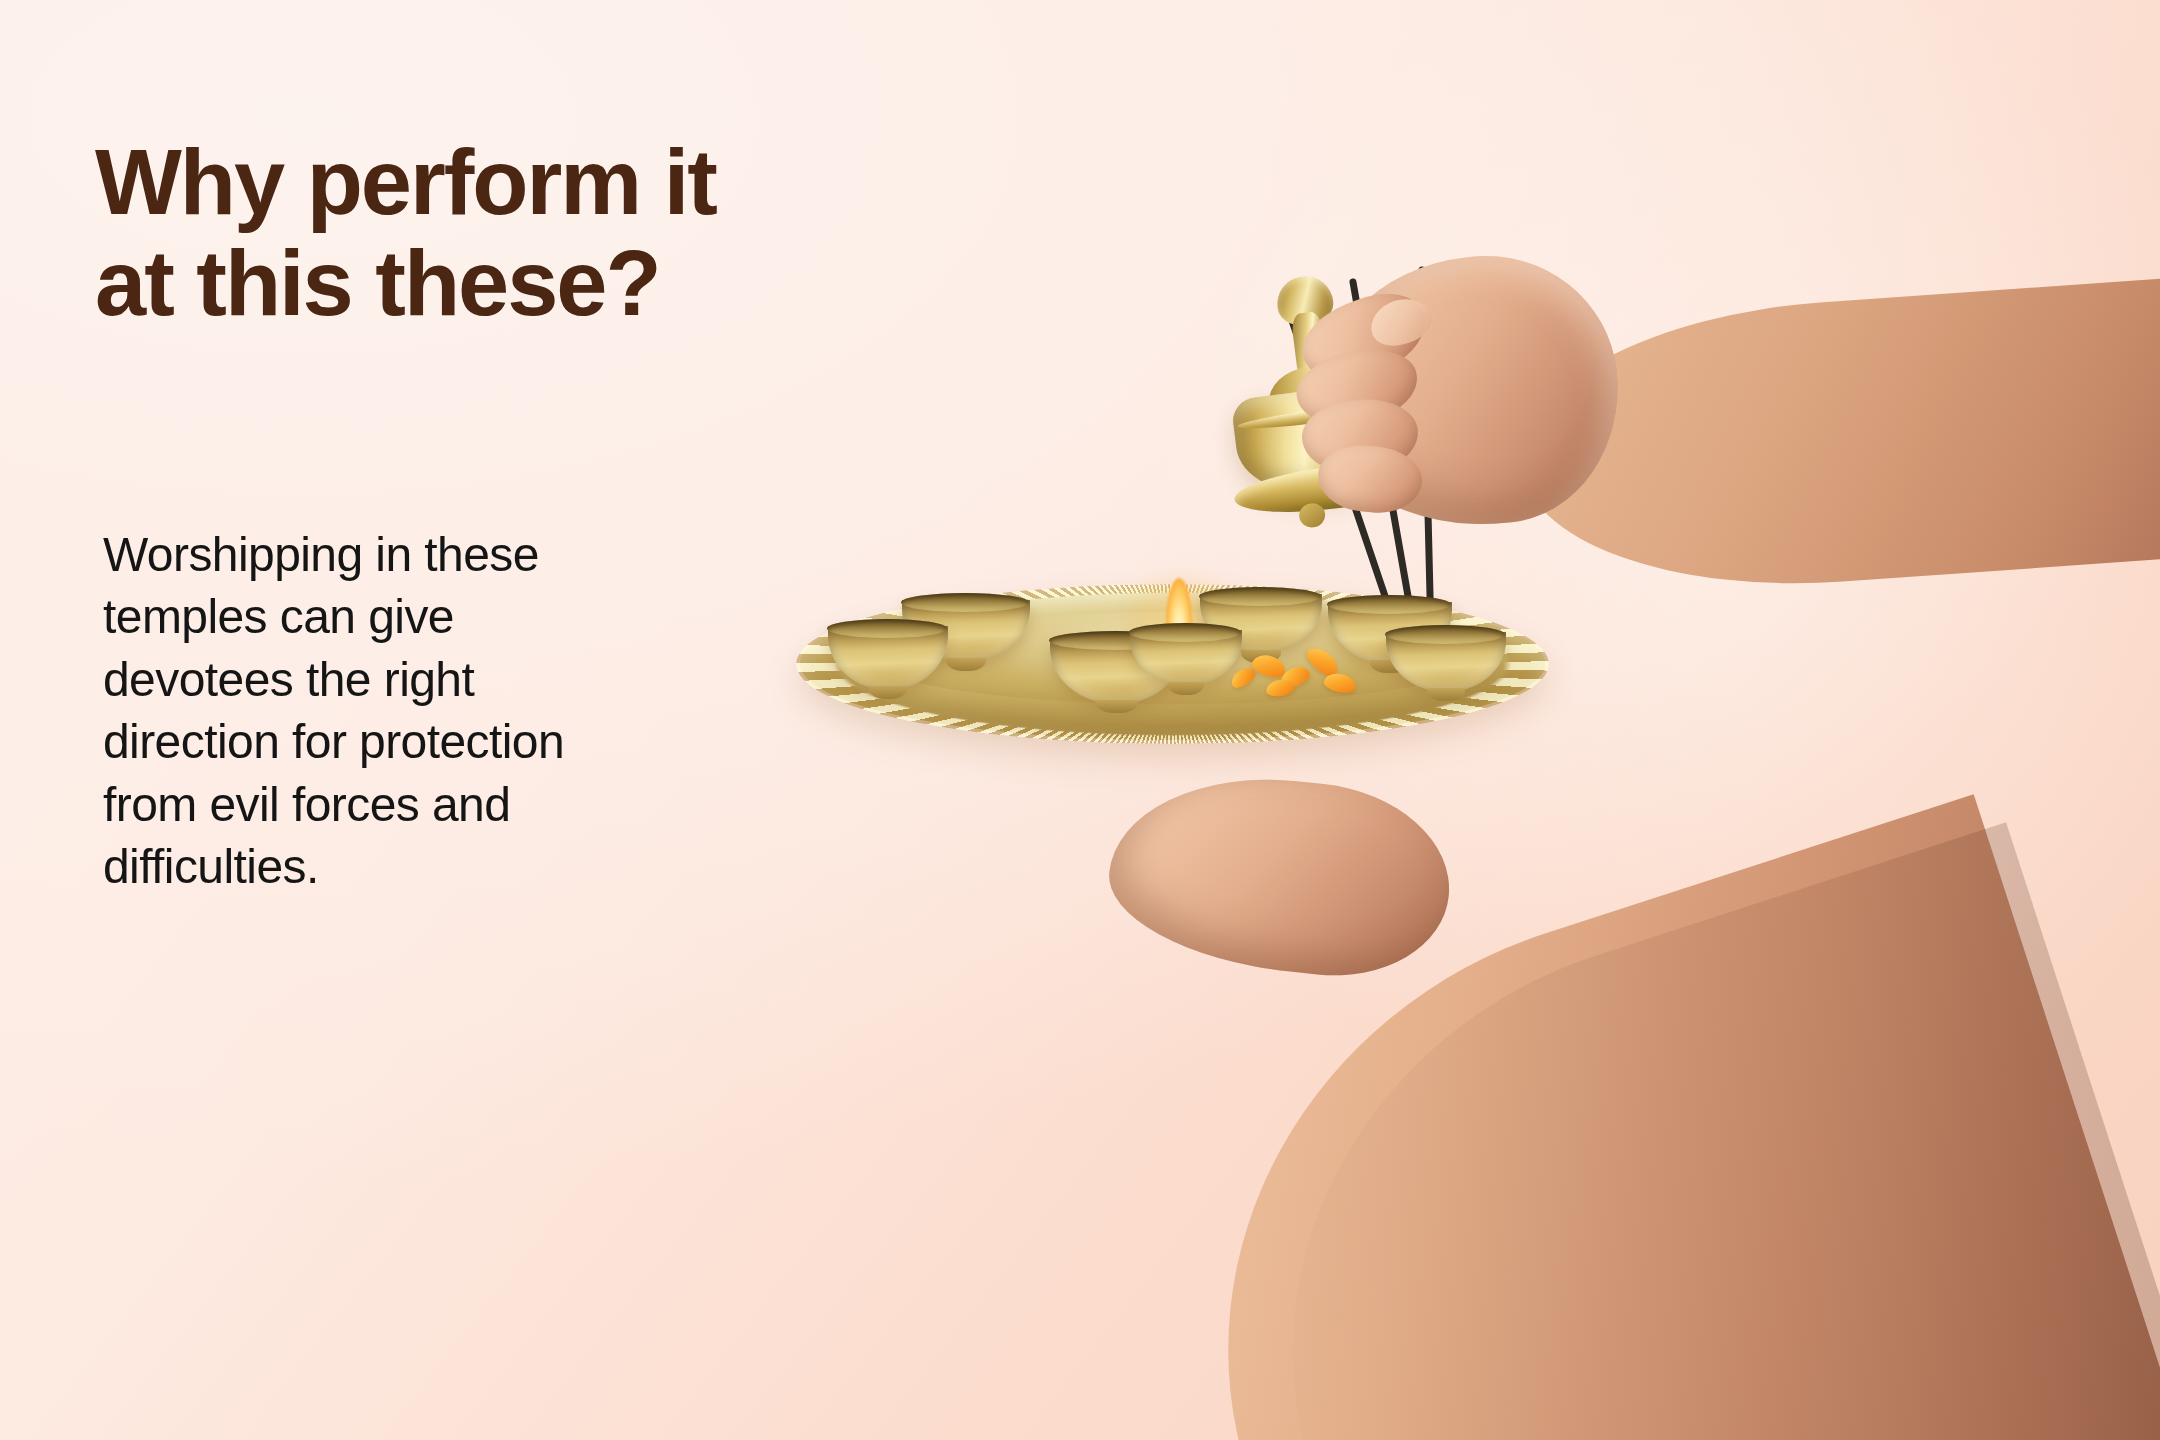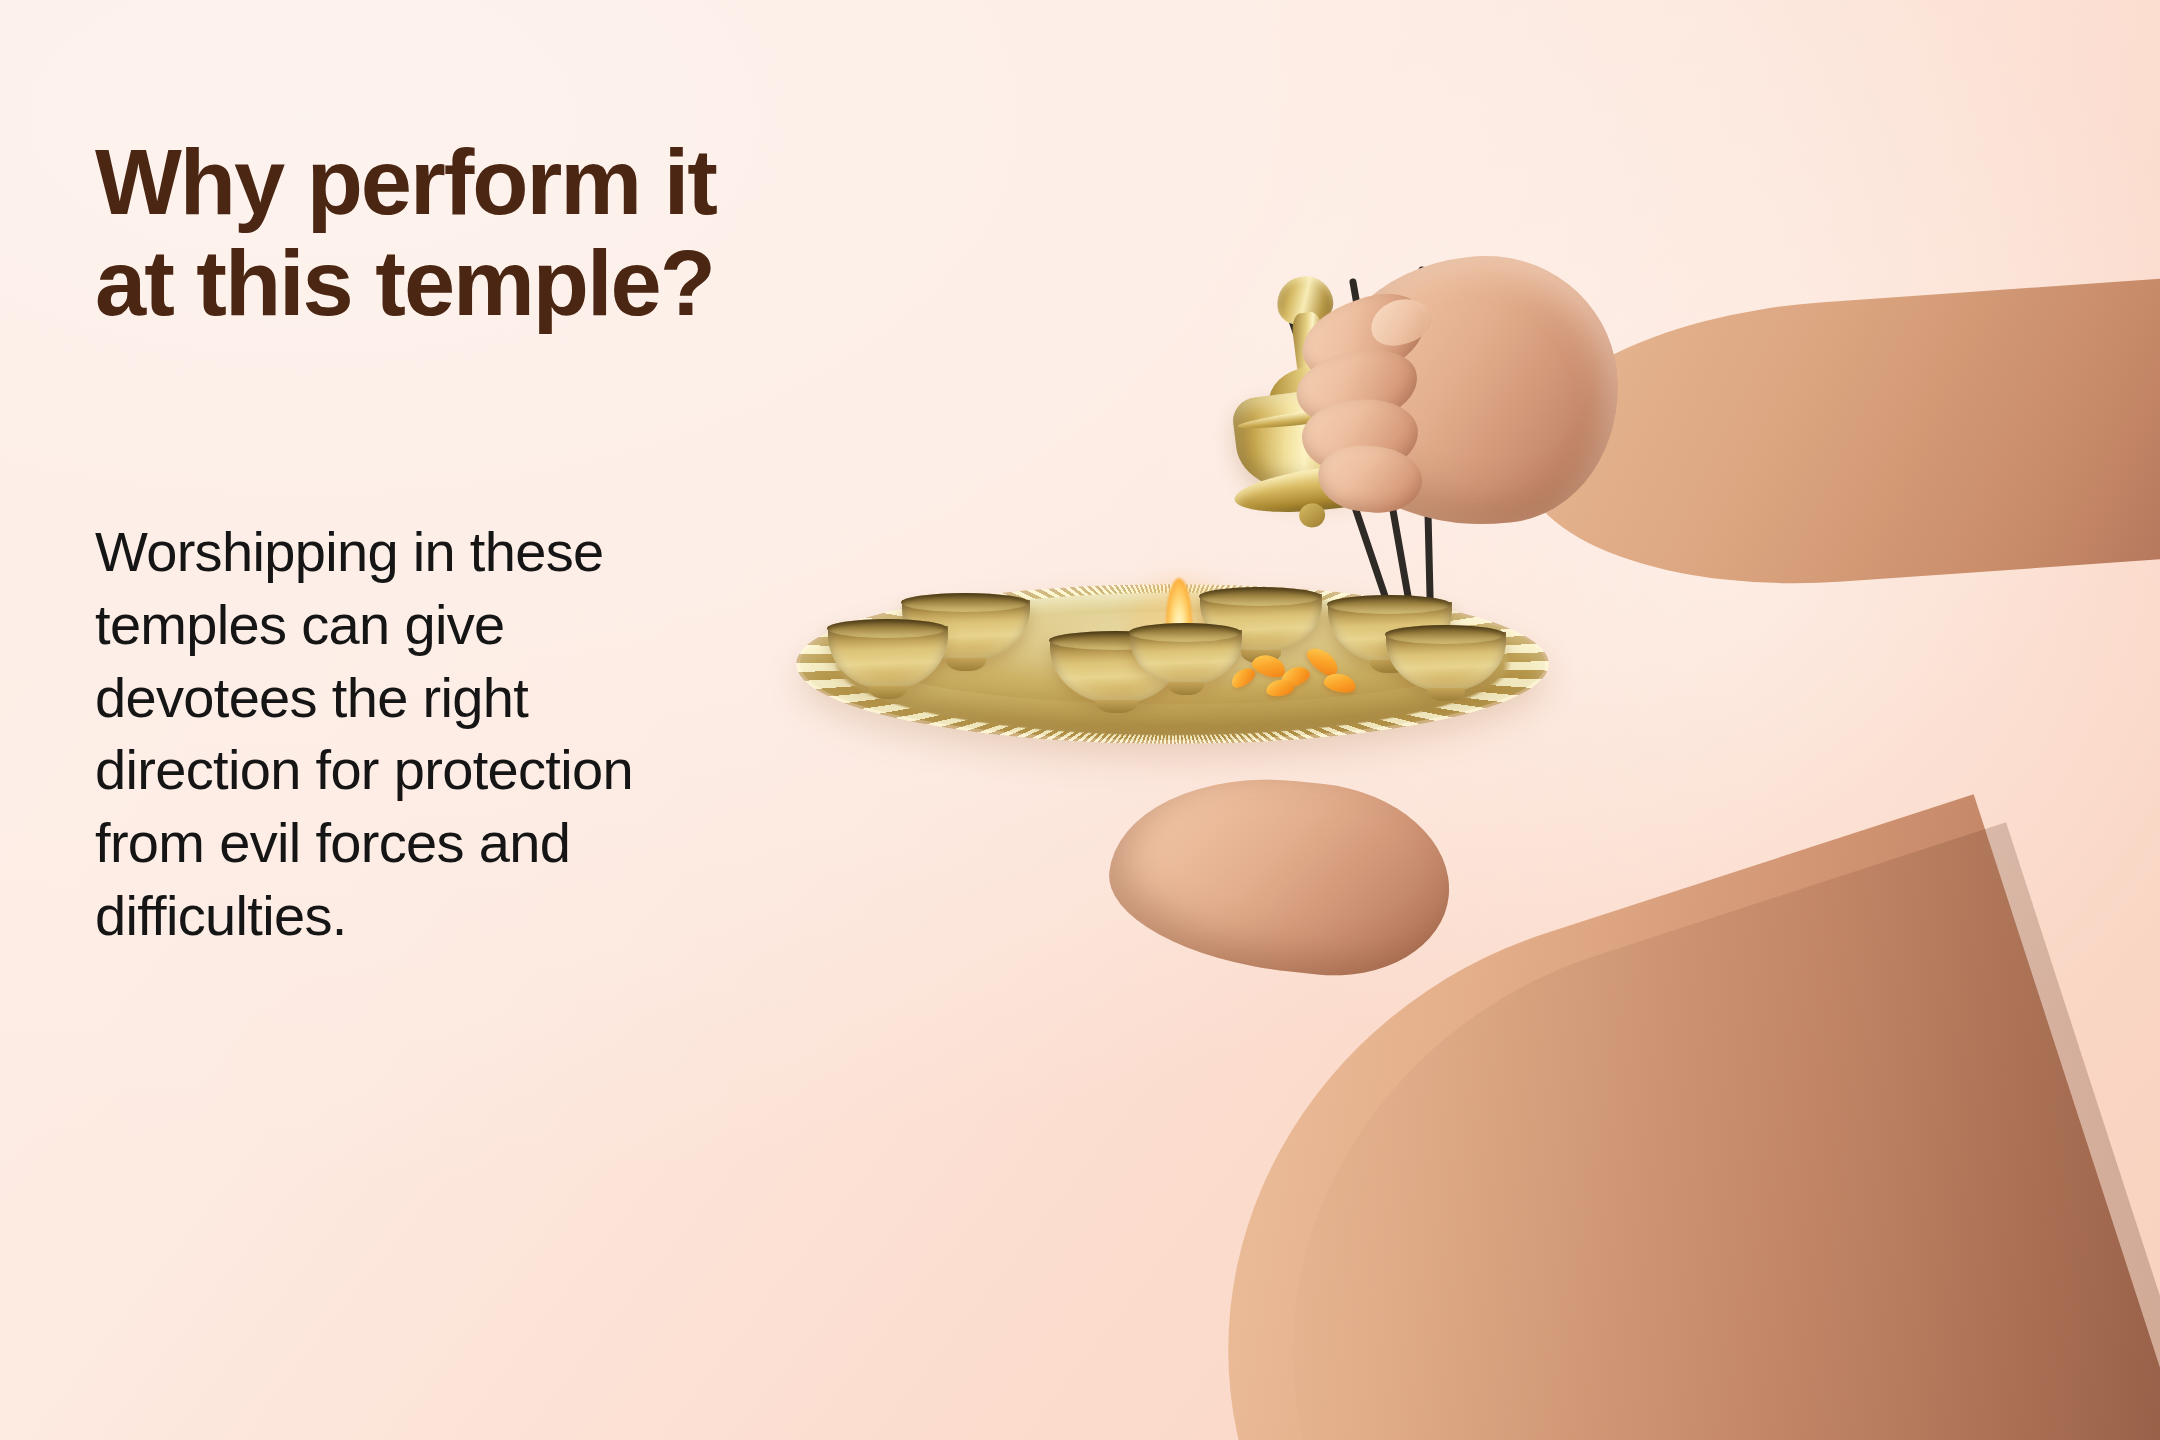--- a/index.html
+++ b/index.html
@@ -39,26 +39,26 @@
   .headline {
     font-size: 92px;
     line-height: 1.10;
     font-weight: 700;
     letter-spacing: -0.022em;
     color: #4a2613;
     margin: 0;
     white-space: pre-line;
   }
   .body-copy {
-    margin: 0;
+    margin: 8px;
     position: absolute;
     left: 95px;
     top: 516px;
     width: 890px;
-    font-size: 56px;
+    font-size: 48px;
     line-height: 1.30;
     font-weight: 400;
     letter-spacing: -0.012em;
     color: #151515;
     white-space: pre-line;
   }
 
   
   .scene {
     position: absolute;
@@ -345,21 +345,21 @@
 </style>
 </head>
 <body>
 
 <div id="slide">
 
   <div class="photo-wash"></div>
 
   <div class="text-col">
     <h1 class="headline">Why perform it
-at this temple?</h1>
+at this these?</h1>
   </div>
 
   <p class="body-copy">Worshipping in these
 temples can give
 devotees the right
 direction for protection
 from evil forces and
 difficulties.</p>
 
   <div class="scene">

